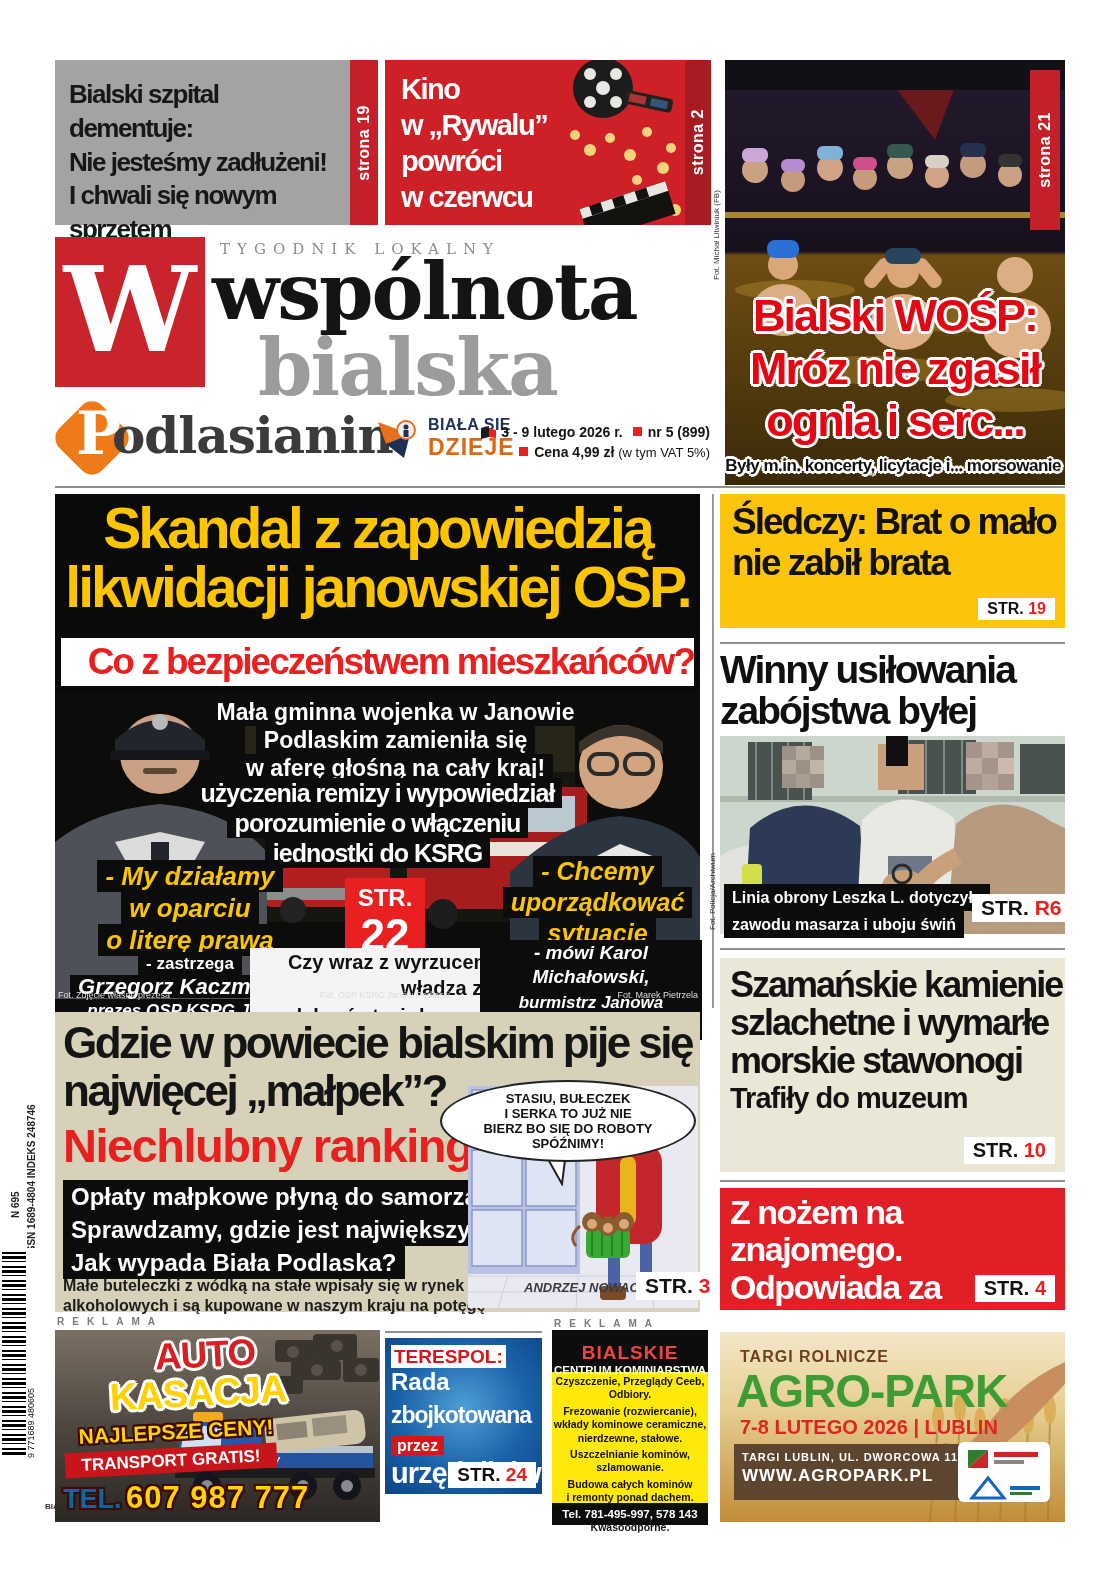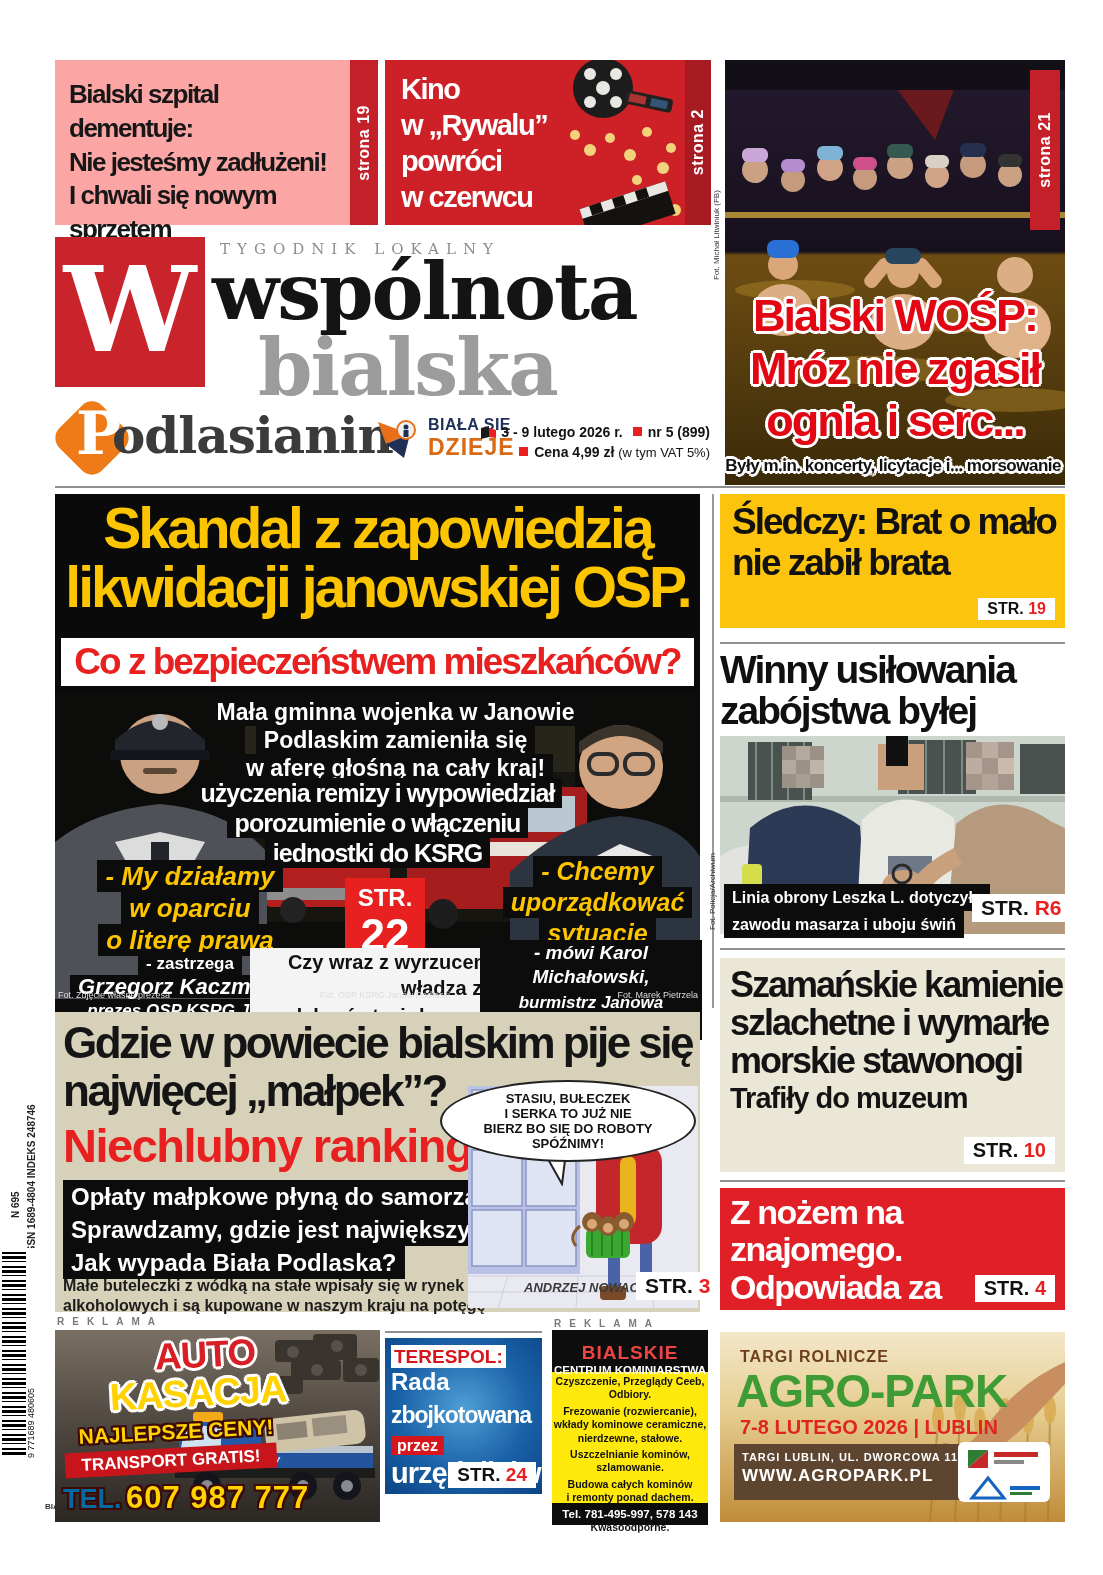--- a/index.html
+++ b/index.html
@@ -30,21 +30,21 @@
 
   <div class="abs vtext" style="left:26px;top:1040px;height:215px;font-size:10px;font-weight:bold;color:#222;">ISSN 1689-4804    INDEKS 248746</div>
   <div class="abs vtext" style="left:10px;top:1158px;height:60px;font-size:10px;font-weight:bold;color:#222;">N 695</div>
   <div class="abs" style="left:2px;top:1248px;width:38px;height:215px;background:#fff;">
     <div class="abs" style="left:0;top:4px;width:24px;height:204px;
          background:repeating-linear-gradient(#000 0 2px,#fff 2px 4px,#000 4px 7px,#fff 7px 9px,#000 9px 10px,#fff 10px 14px);"></div>
     <div class="abs vtext" style="left:24px;top:6px;height:204px;font-size:9px;color:#111;">9 771689 480605</div>
   </div>
   <div class="abs" style="left:45px;top:1502px;font-size:8px;font-weight:bold;color:#333;">BIA</div>
 
-  <div class="abs" style="left:55px;top:60px;width:295px;height:165px;background:#fca5a5;">
+  <div class="abs" style="left:55px;top:60px;width:295px;height:165px;background:#a3a3a3;">
     <div class="cond" style="padding:18px 10px 0 14px;font-size:26px;line-height:1.3;color:#171717;">
       <div>Bialski szpital dementuje:</div>
       <div>Nie jesteśmy zadłużeni!</div>
       <div>I chwali się nowym sprzętem</div>
     </div>
   </div>
   <div class="abs tab" style="left:350px;top:60px;width:28px;height:165px;background:#c3202a;">
     <span class="vtext">strona 19</span>
   </div>
 
@@ -189,21 +189,21 @@
       <span style="font-weight:normal;font-size:13px;">(w tym VAT 5%)</span>
     </div>
   </div>
   <div class="abs hr" style="left:55px;top:486px;width:1010px;height:2px;"></div>
 
   <div class="abs" style="left:55px;top:494px;width:645px;height:198px;background:#0a0a0a;">
     <div class="center cond" style="font-size:57px;letter-spacing:-3px;color:#fdc400;line-height:1.03;padding-top:5px;">
       <div>Skandal z zapowiedzią</div>
       <div>likwidacji janowskiej OSP.</div>
     </div>
-    <div class="abs center cond" style="left:6px;right:6px;bottom:6px;height:48px;background:#fff;font-size:37px;letter-spacing:-2px;color:#e8201f;line-height:48px;">Co z bezpieczeństwem mieszkańców?</div>
+    <div class="abs center cond" style="left:6px;right:6px;bottom:6px;height:48px;background:#fff;font-size:37px;letter-spacing:-2px;color:#e8201f;line-height:48px;text-align:right;">Co z bezpieczeństwem mieszkańców?</div>
   </div>
   <div class="abs" style="left:712px;top:494px;width:2px;height:514px;background:#9a9a9a;"></div>
 
   <div class="abs" style="left:55px;top:692px;width:645px;height:316px;overflow:hidden;background:#000;">
     <svg width="645" height="316">
       <rect width="645" height="316" fill="#0c0c0a"></rect>
       <rect x="190" y="20" width="330" height="60" fill="#27241a"></rect>
       <rect x="205" y="30" width="60" height="34" fill="#57512f" opacity="0.7"></rect>
       <rect x="290" y="30" width="60" height="34" fill="#57512f" opacity="0.7"></rect>
       <rect x="375" y="30" width="60" height="34" fill="#57512f" opacity="0.7"></rect>

